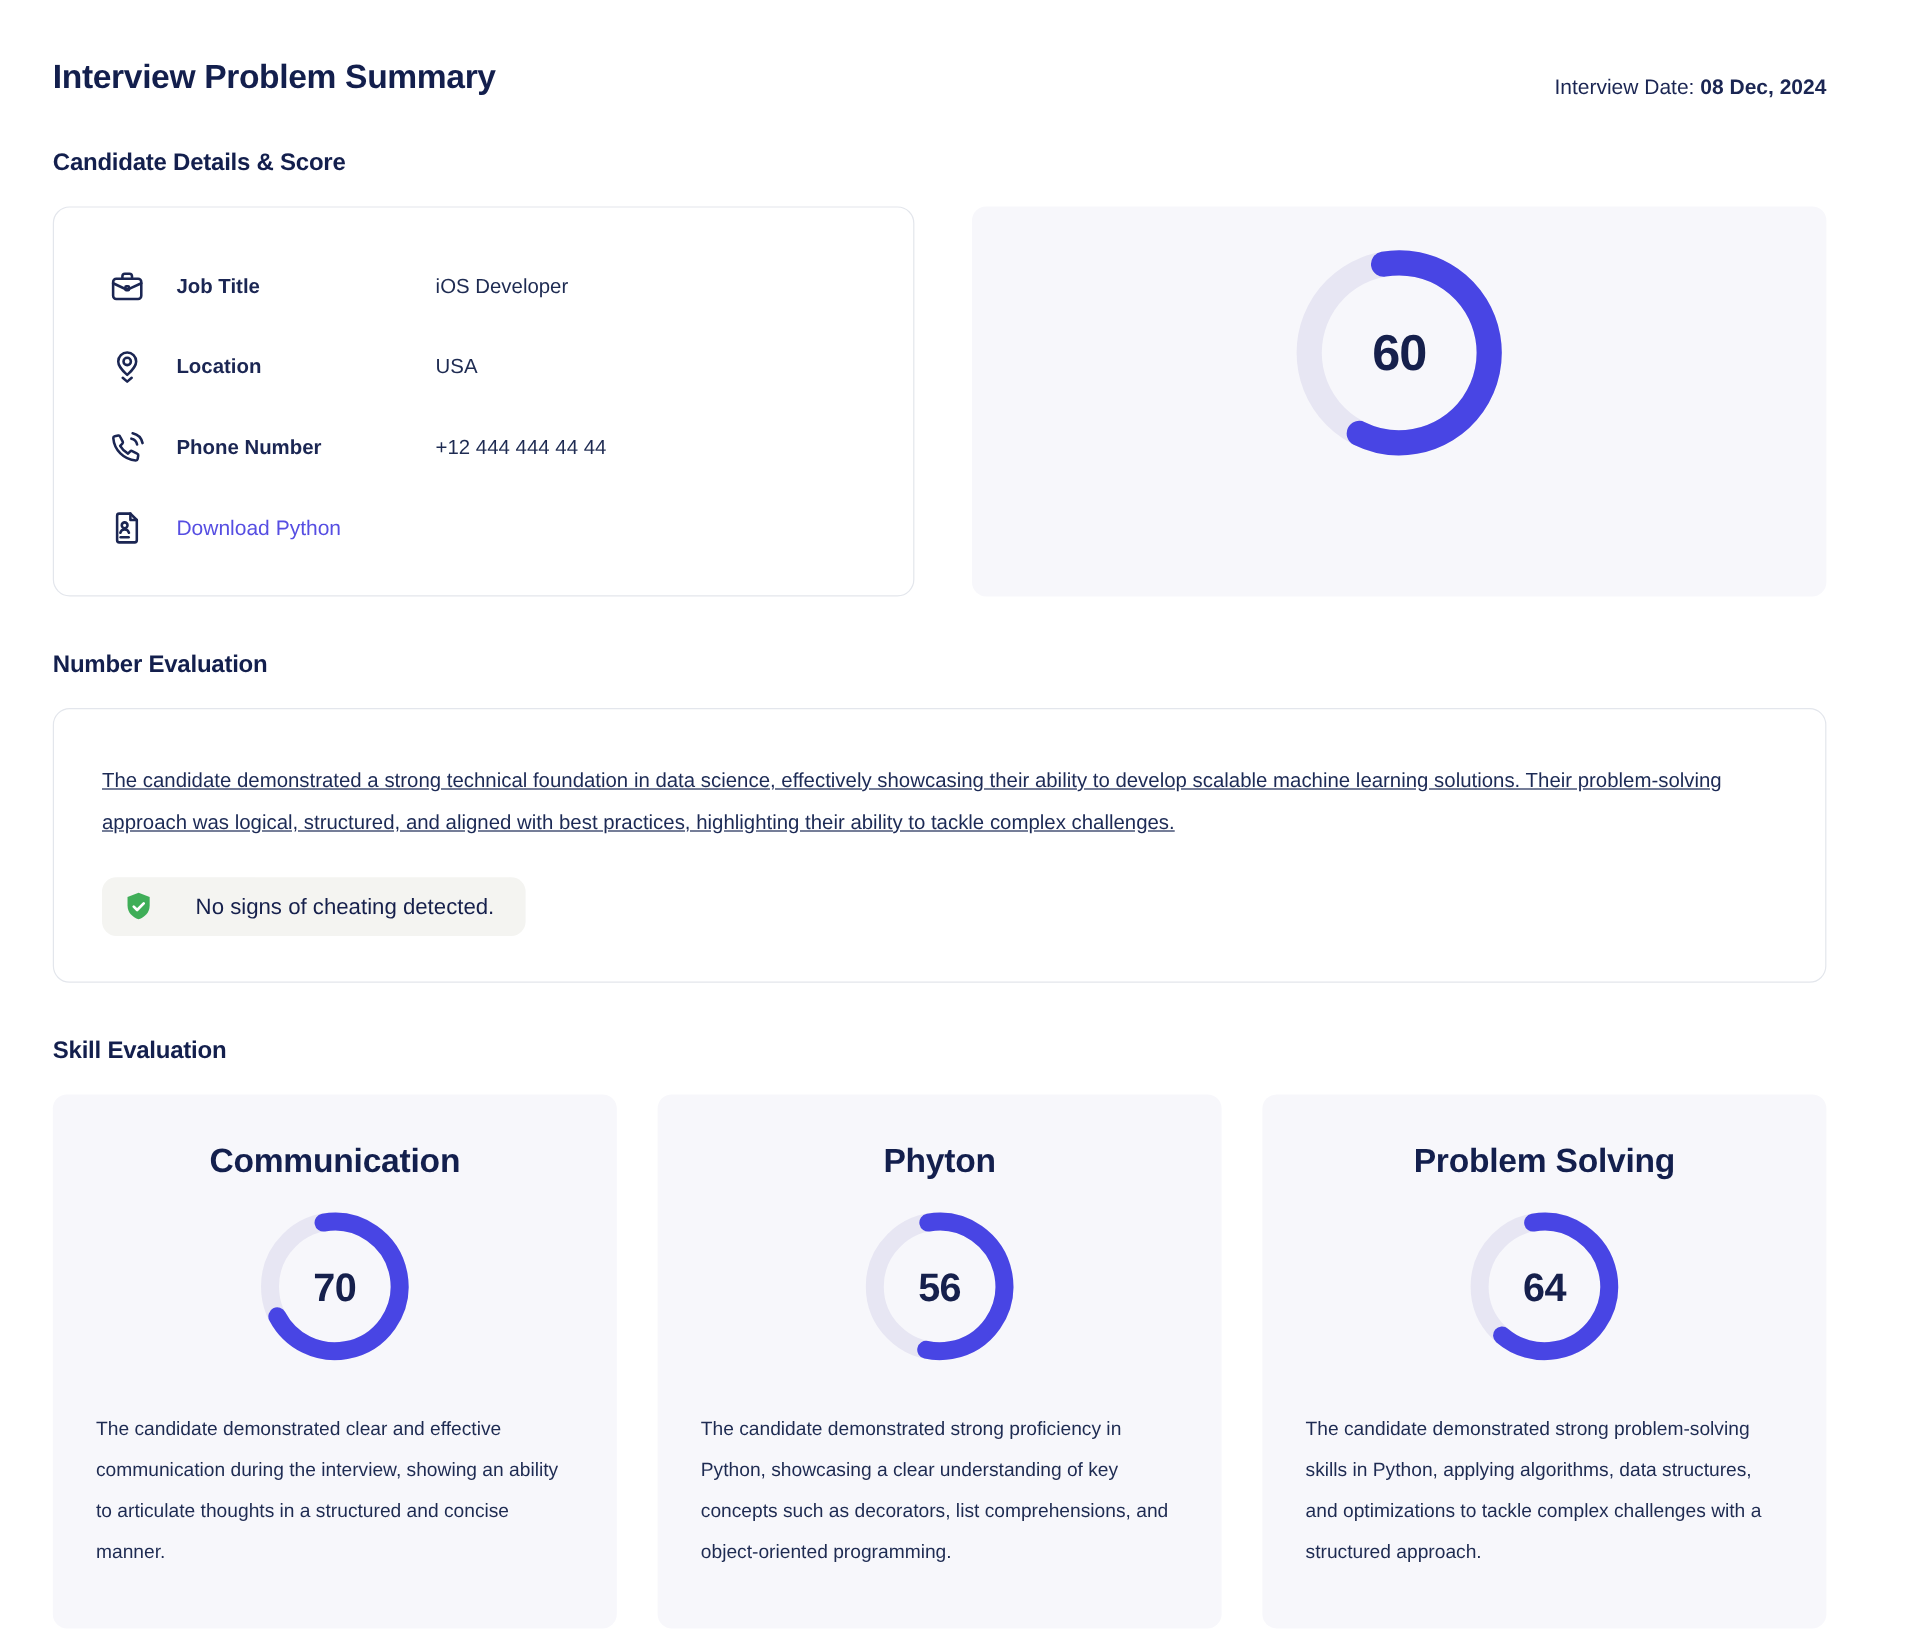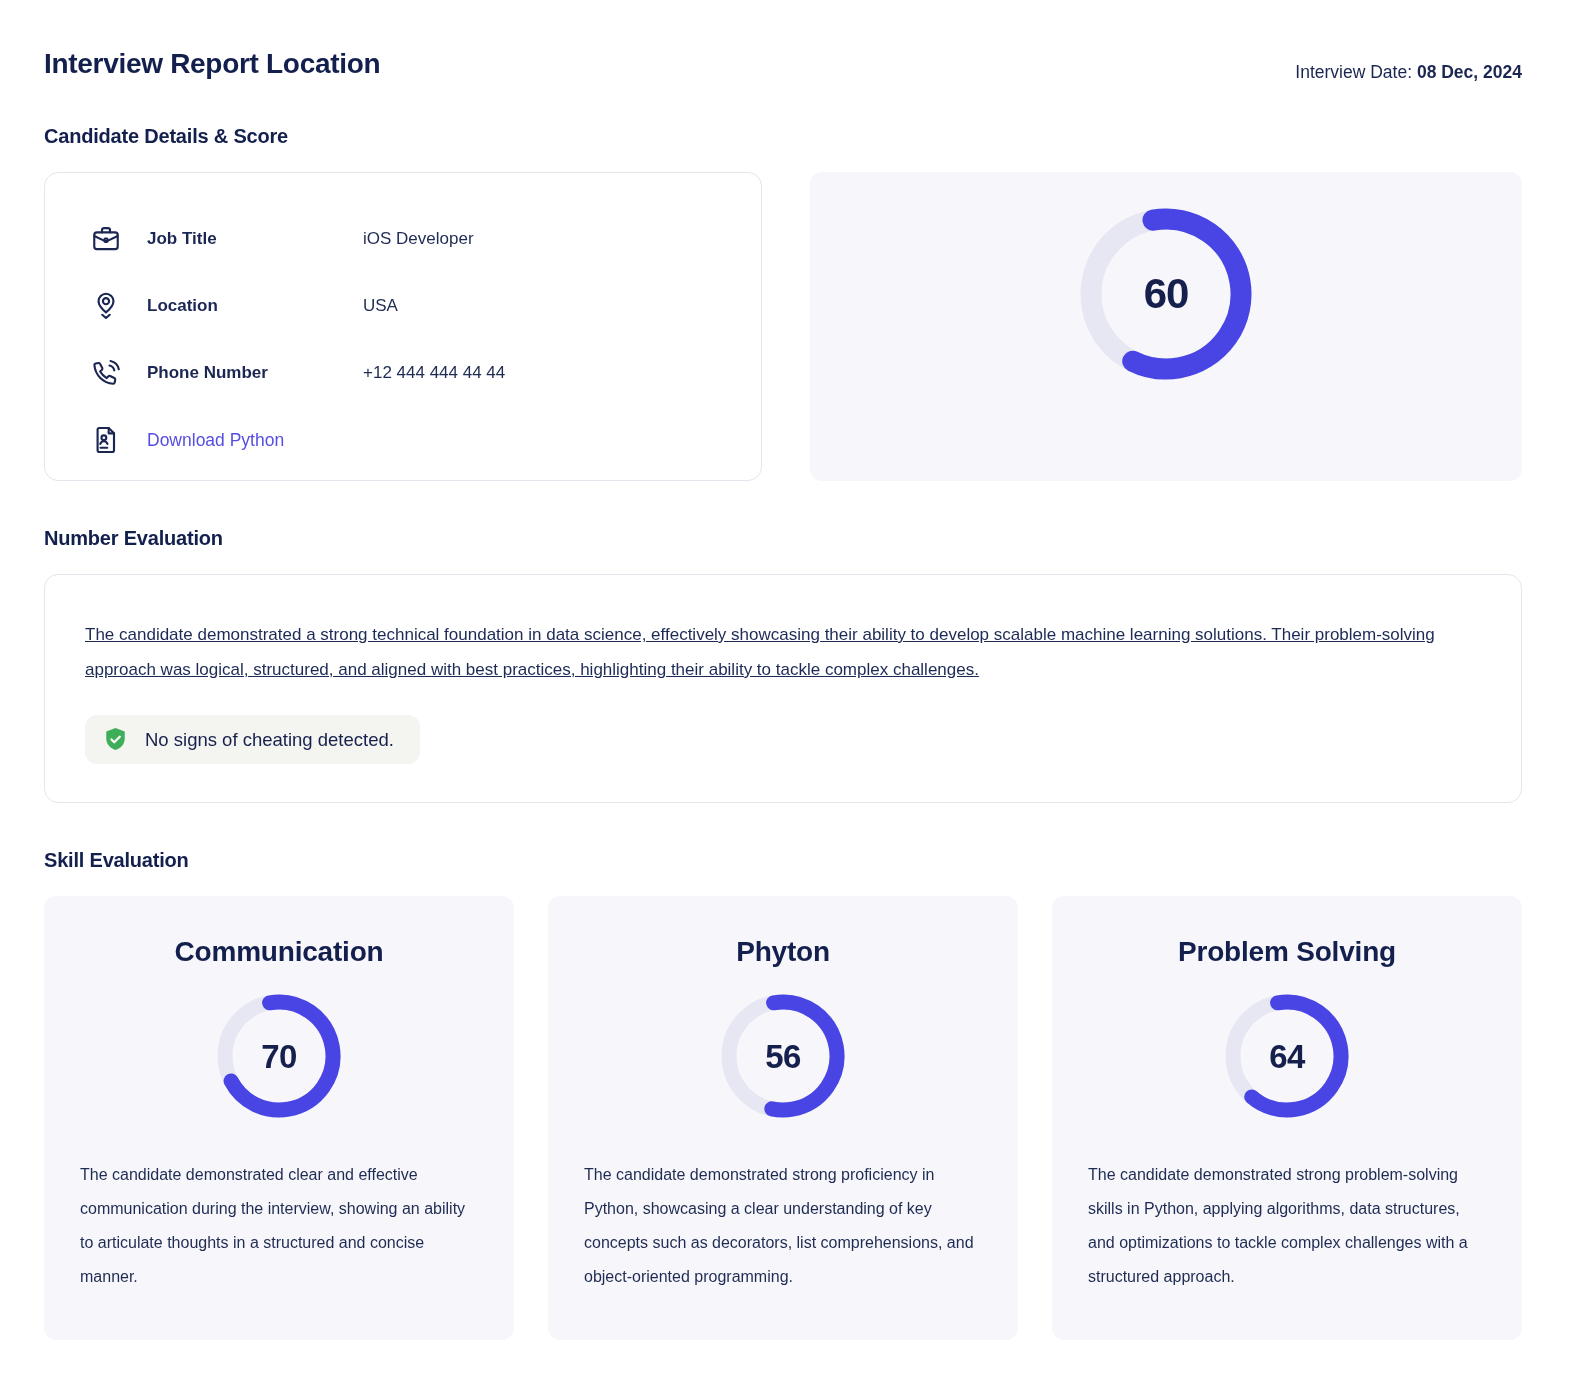--- a/index.html
+++ b/index.html
@@ -53,21 +53,21 @@
   }
   .section-heading.first{margin-top:42px;}
 
   
   .top-row{display:flex;gap:48px;align-items:stretch;}
   .details-card{
     flex:1;
     background:#ffffff;
     border:1px solid var(--card-border);
     border-radius:14px;
-    padding:46px 40px 20px 42px;
+    padding:46px 40px 36px 42px;
     min-height:295px;
   }
   .detail-row{
     display:flex;
     align-items:center;
     min-height:40px;
     margin-bottom:27px;
   }
   .detail-row:last-child{margin-bottom:0;}
   .detail-icon{
@@ -131,21 +131,21 @@
     margin:0;
     font-size:17px;
     line-height:35px;
     color:#1c2a55;
     max-width:1400px;
     text-decoration:underline;
   }
   .cheat-badge{
     display:inline-flex;
     align-items:center;
-    gap:16px;
+    gap:34px;
     margin-top:28px;
     background:var(--badge-bg);
     border-radius:12px;
     padding:11px 26px 11px 17px;
   }
   .cheat-badge-text{
     font-size:18.5px;
     color:#16204c;
   }
 
@@ -175,21 +175,21 @@
     text-align:left;
     color:var(--body-text);
   }
 </style>
 </head>
 <body>
 
 <div class="page">
 
   <div class="header">
-    <h1 class="page-title">Interview Report Location</h1>
+    <h1 class="page-title">Interview Problem Summary</h1>
     <div class="interview-date">
       <span>Interview Date:</span>
       <b>08 Dec, 2024</b>
     </div>
   </div>
 
   <h2 class="section-heading first">Candidate Details &amp; Score</h2>
 
   <div class="top-row">
 

